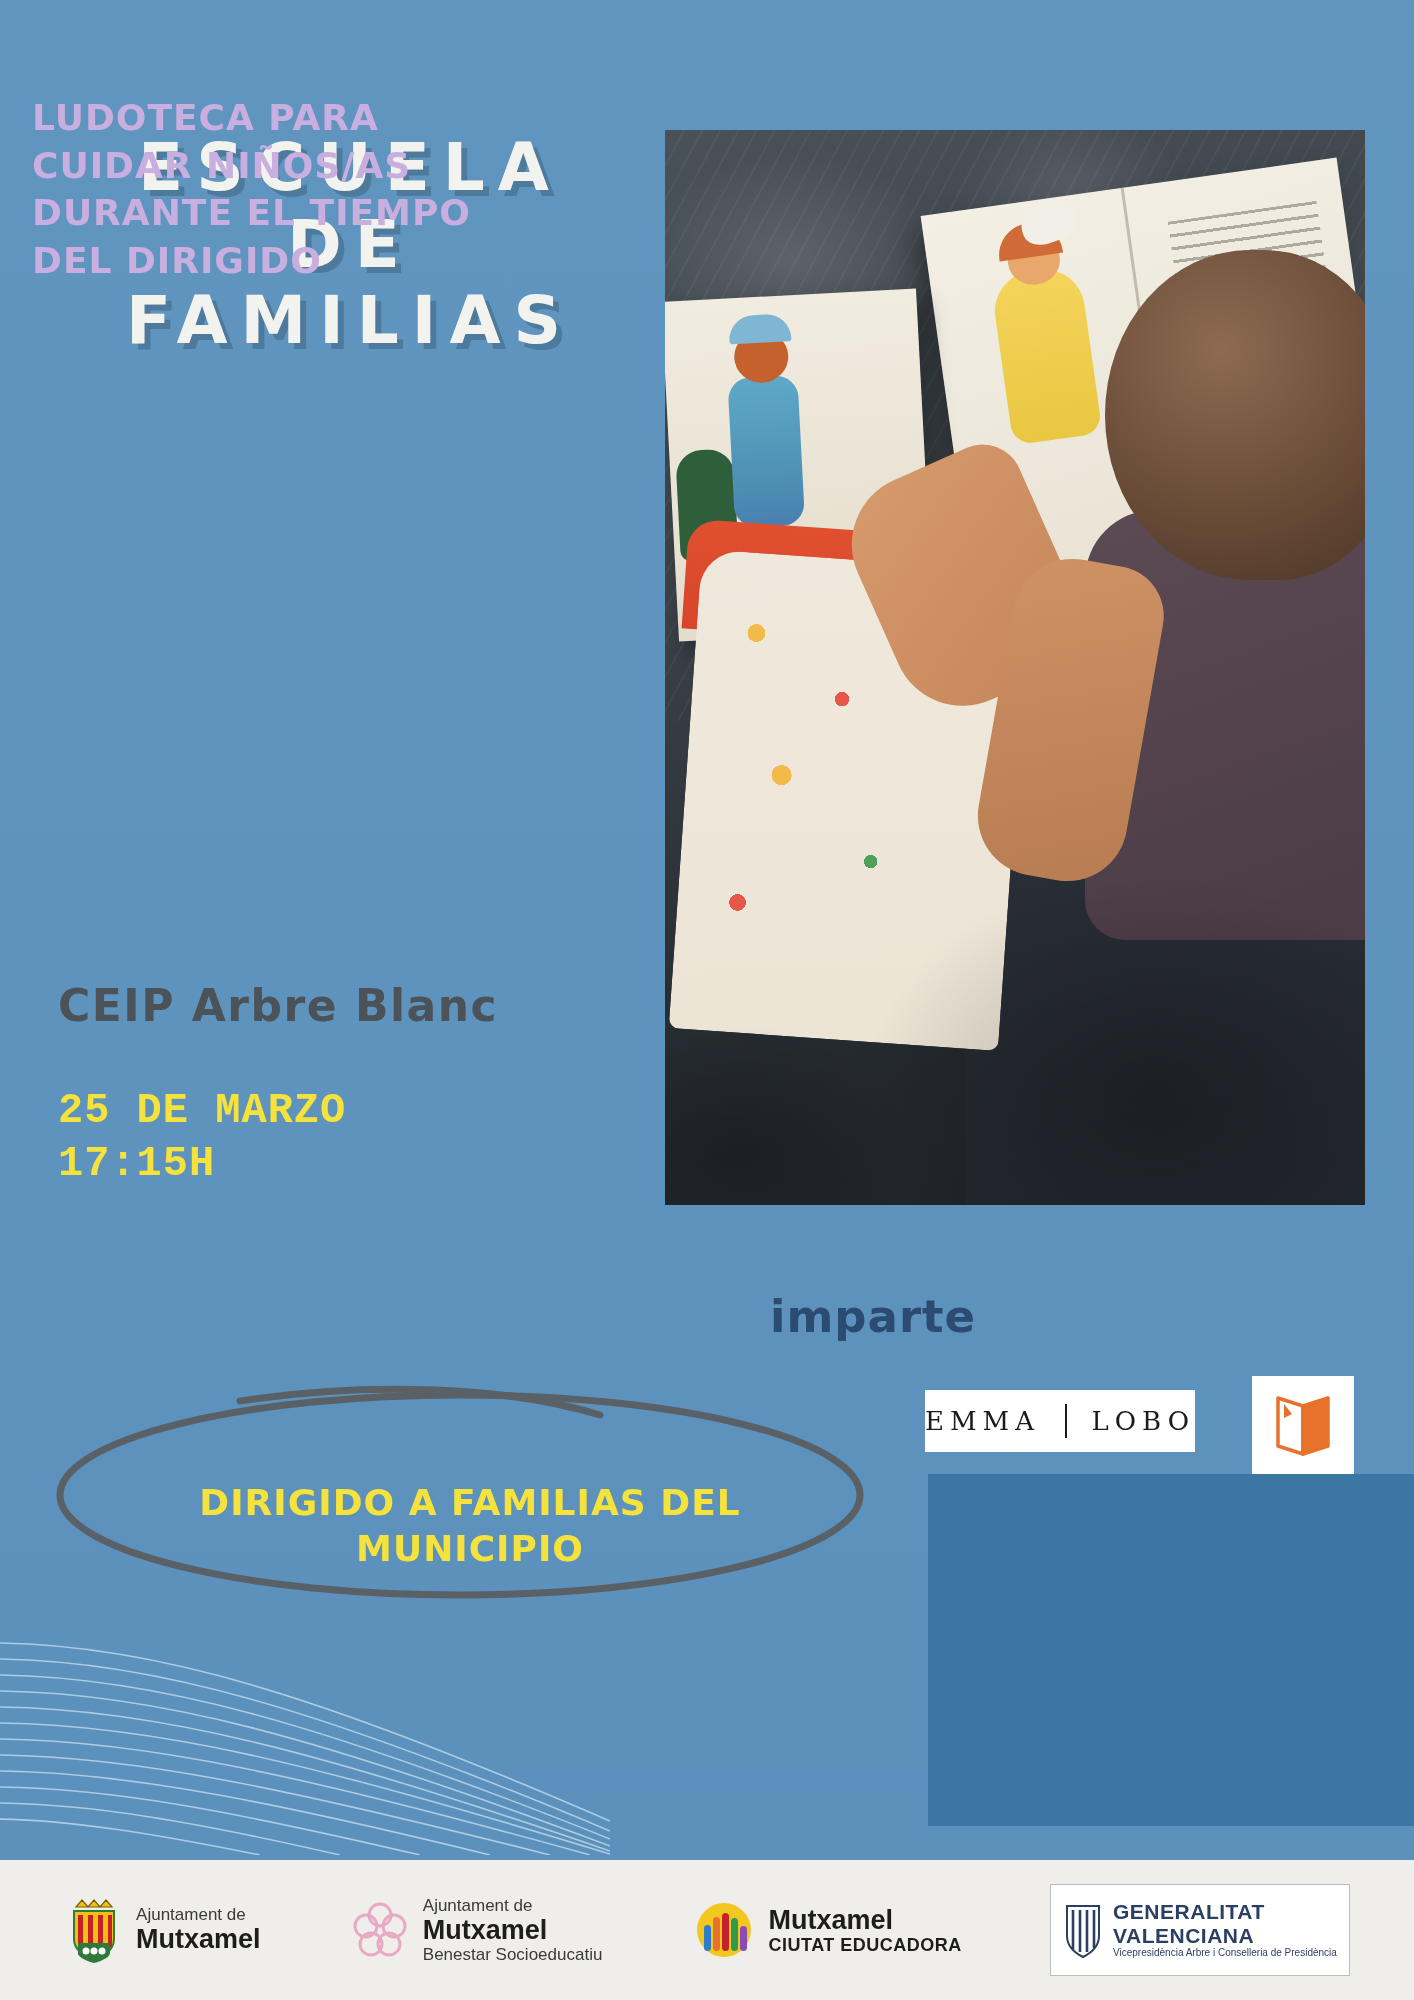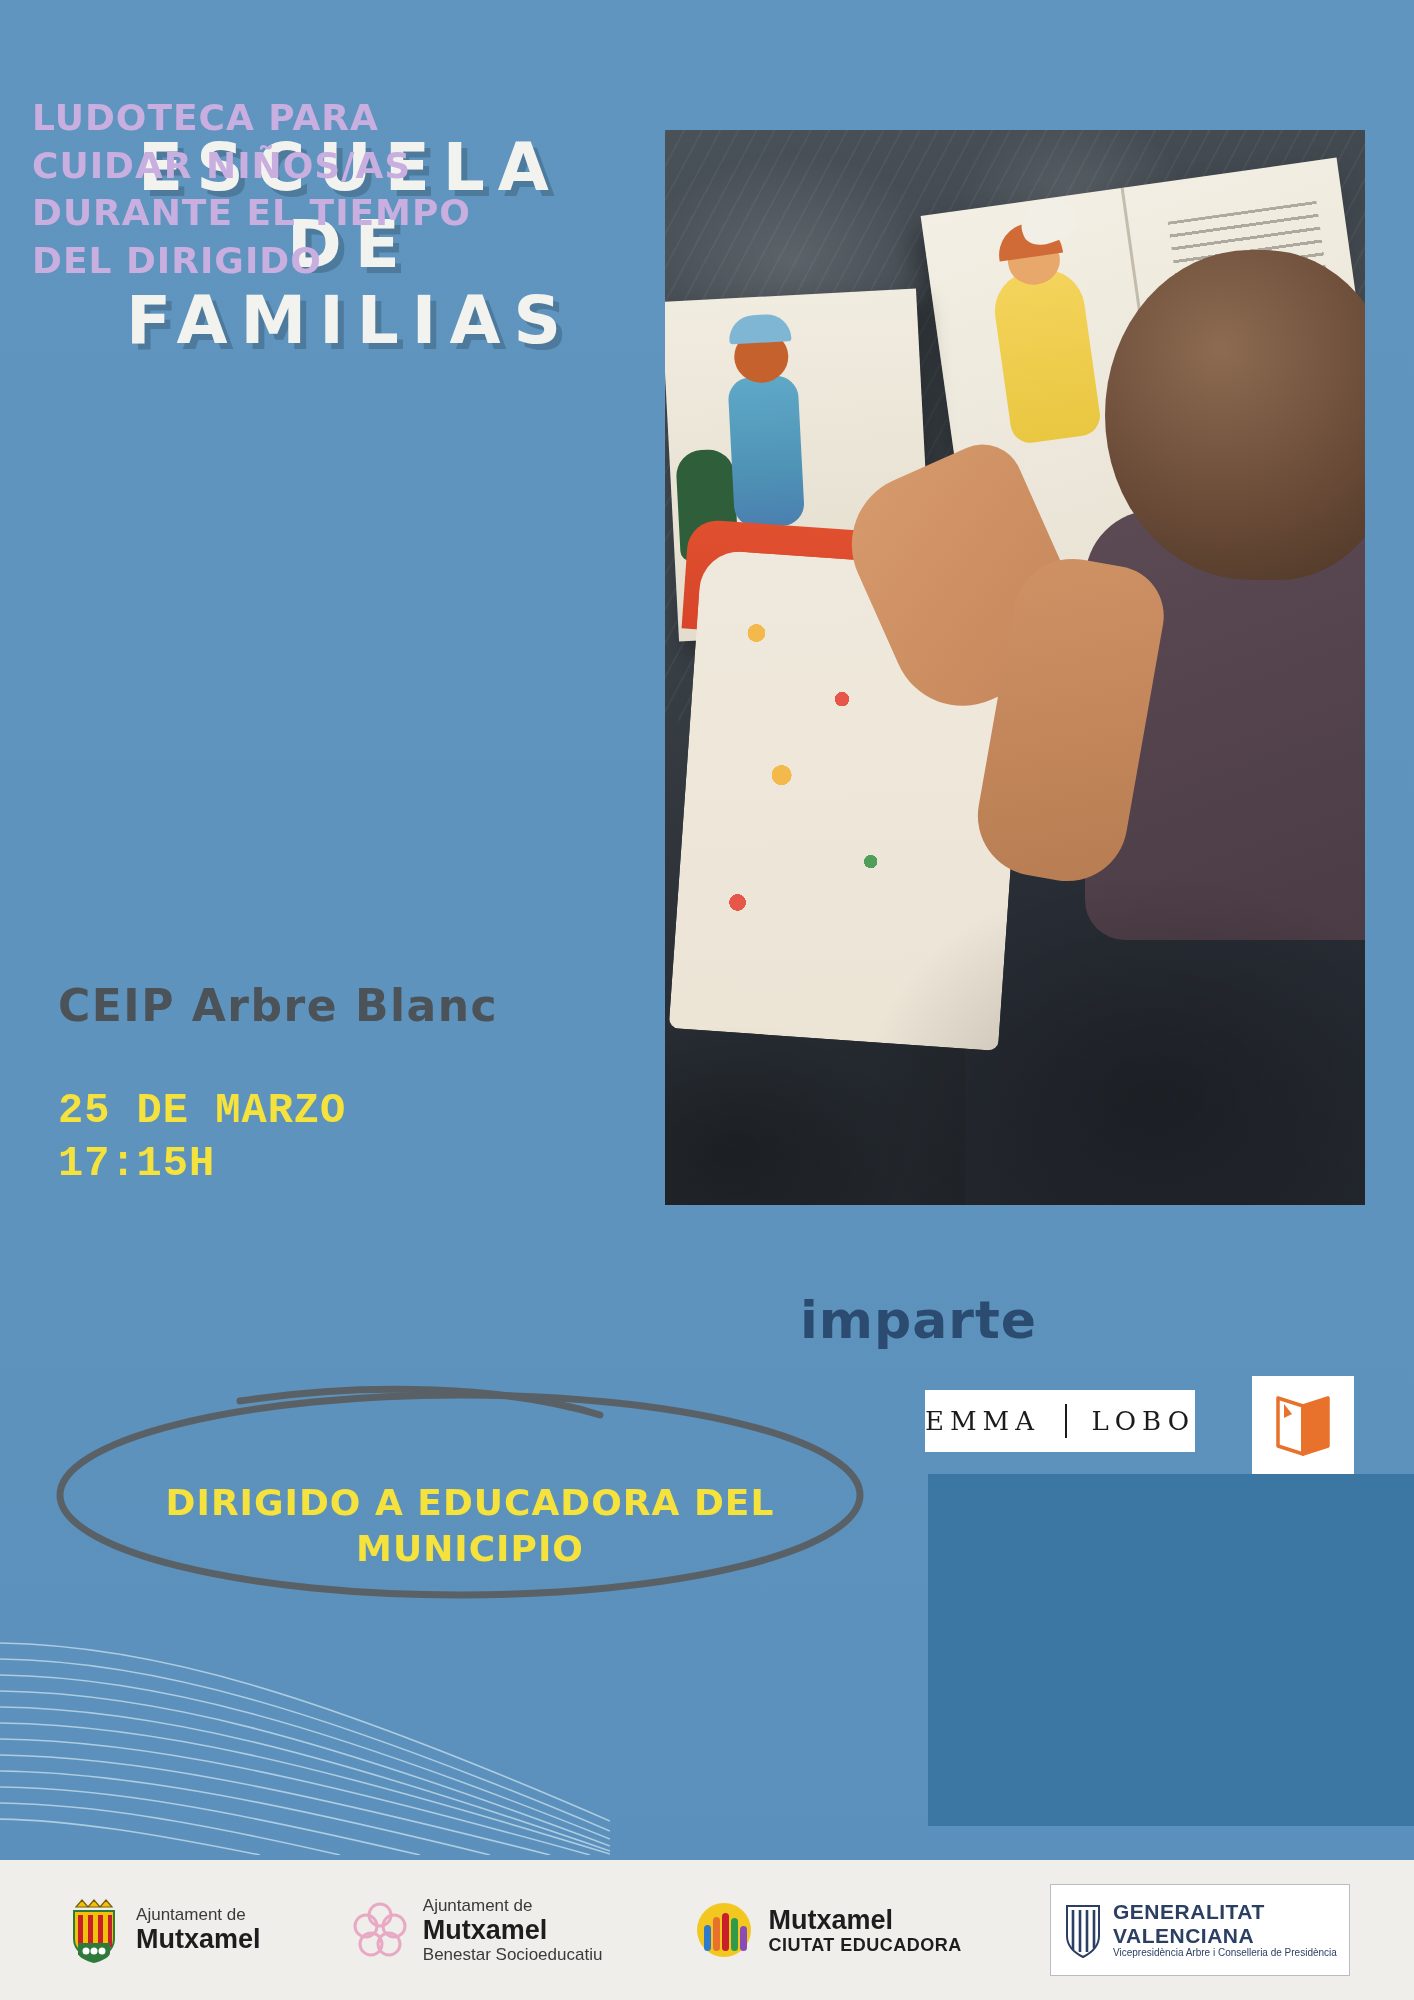--- a/index.html
+++ b/index.html
@@ -248,25 +248,25 @@
     position: absolute; inset: 0;
     background:
       radial-gradient(ellipse 420px 320px at 70% 90%, rgba(0,0,0,0.25), transparent 70%),
       radial-gradient(ellipse 260px 180px at 10% 95%, rgba(0,0,0,0.22), transparent 70%);
     pointer-events: none;
   }
 
   
   .imparte {
     position: absolute;
-    left: 800px;
+    left: 770px;
     top: 1290px;
     font-family: "DejaVu Sans", sans-serif;
     font-weight: 700;
-    font-size: 52px;
+    font-size: 45px;
     letter-spacing: 1px;
     color: #2b4c70;
   }
 
   .logo-emma {
     position: absolute;
     left: 925px;
     top: 1390px;
     width: 270px;
     height: 62px;
@@ -439,21 +439,21 @@
       <path d="M33 12 L33 60" stroke="#e8712b" stroke-width="3.5"></path>
       <path d="M14 10 L22 20 L14 24 Z" fill="#e8712b"></path>
     </svg>
   </div>
 
   <svg class="circle-scribble" viewBox="0 0 860 240">
     <ellipse cx="420" cy="120" rx="400" ry="100" fill="none" stroke="#5a6166" stroke-width="7"></ellipse>
     <path d="M 200 26 C 330 6, 470 12, 560 40" fill="none" stroke="#5a6166" stroke-width="7" stroke-linecap="round"></path>
   </svg>
 
-  <div class="dirigido">DIRIGIDO A EDUCADORA DEL MUNICIPIO</div>
+  <div class="dirigido">DIRIGIDO A FAMILIAS DEL MUNICIPIO</div>
 
   <div class="ludoteca-panel"></div>
   <div class="ludoteca-text">LUDOTECA PARA CUIDAR NIÑOS/AS DURANTE EL TIEMPO DEL DIRIGIDO</div>
 
   <svg class="waves" viewBox="0 0 620 230">
     <g fill="none" stroke="#bcd6e8" stroke-width="1.6" opacity="0.85">
       <path d="M0 18 C 160 18, 330 70, 620 196"></path>
       <path d="M0 34 C 160 34, 330 84, 620 206"></path>
       <path d="M0 50 C 160 50, 330 98, 620 214"></path>
       <path d="M0 66 C 160 66, 330 112, 620 221"></path>

